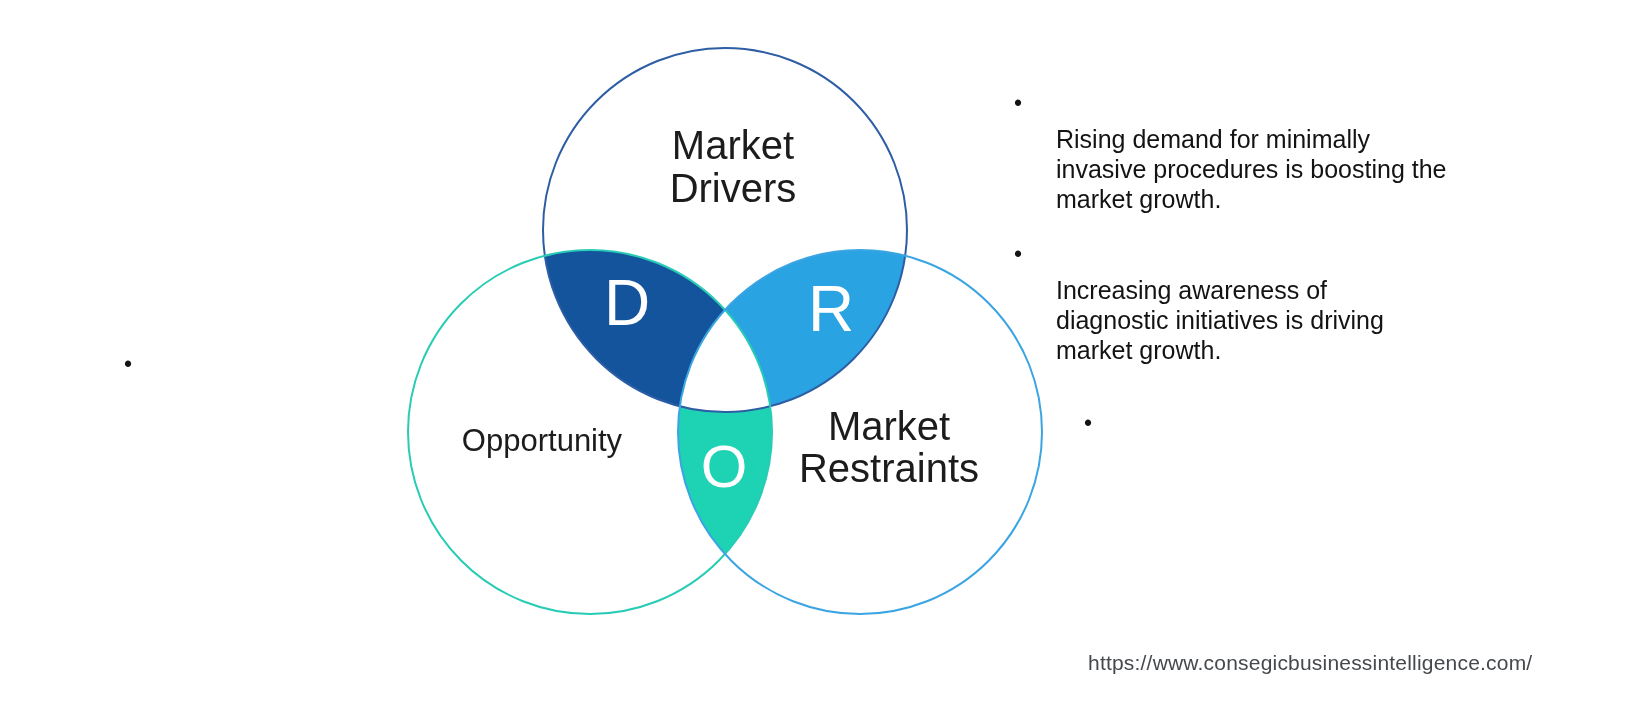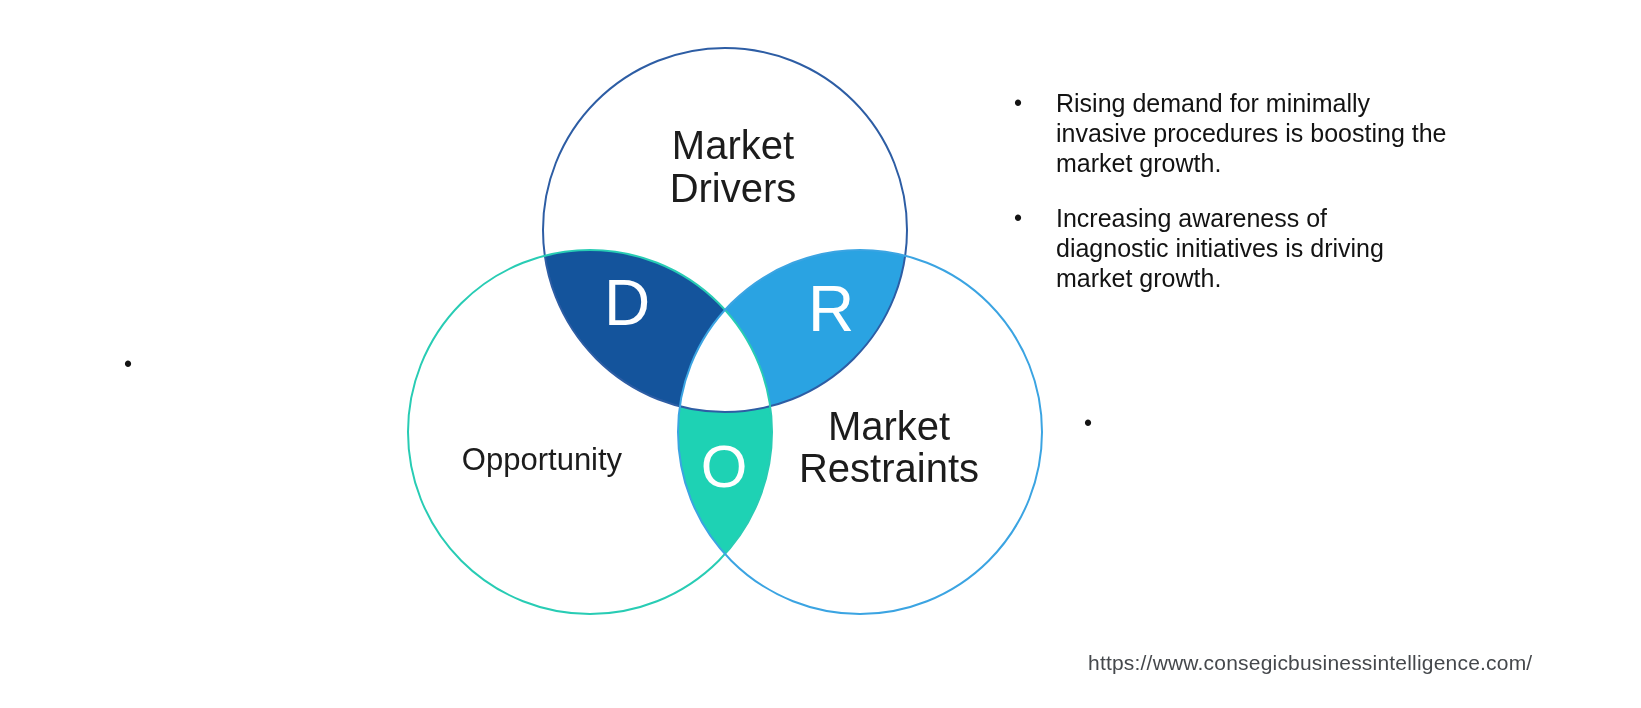--- a/index.html
+++ b/index.html
@@ -40,21 +40,21 @@
   .venn-label {
     position: absolute;
     transform: translateX(-50%);
     text-align: center;
     white-space: pre-line;
     color: #1c1c1c;
     font-size: 40px;
     line-height: 43px;
   }
   .label-drivers     { left: 733px; top: 124px; }
-  .label-opportunity { left: 542px; top: 419px; font-size: 31px; margin-top: 19px; }
+  .label-opportunity { left: 542px; top: 419px; font-size: 31px; }
   .label-restraints  { left: 889px; top: 405px; line-height: 42px; }
   
   .bullet-list {
     position: absolute;
     font-size: 25px;
     line-height: 30px;
     color: #131313;
   }
   .bullet-item {
     display: flex;
@@ -62,20 +62,21 @@
   }
   .bullet-item + .bullet-item { margin-top: 25px; }
   .bullet-dot {
     flex: 0 0 auto;
     font-size: 23px;
     line-height: 30px;
     padding-left: 4px;
   }
   .bullet-text {
     white-space: pre-line;
+    margin-top: 36px;
   }
   .list-left        { left: 120px;  top: 349px; }
   .list-left .bullet-dot        { width: 31px; }
   .list-right-top   { left: 1010px; top: 88px; }
   .list-right-top .bullet-dot   { width: 42px; }
   .list-right-bottom{ left: 1080px; top: 408px; }
   .list-right-bottom .bullet-dot{ width: 33px; }
   
   .source-url {
     position: absolute;

